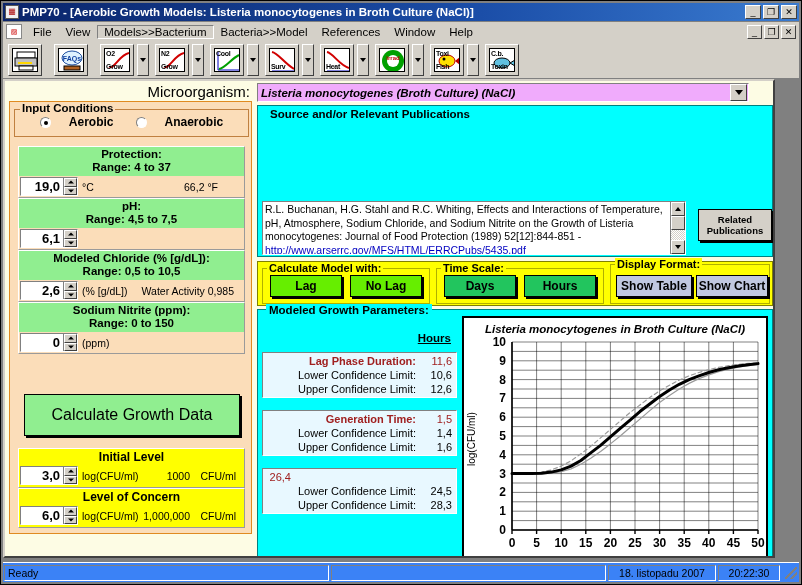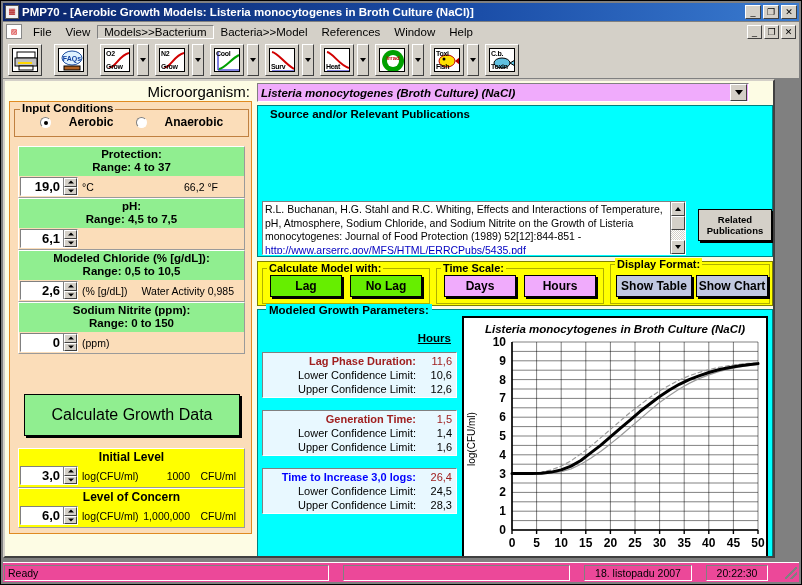--- a/index.html
+++ b/index.html
@@ -318,21 +318,21 @@
     background: #ffff00; padding: 0 2px; color: #000; top: -7px; left: 4px;
     white-space: nowrap;
   }
   .btn3d {
     position: absolute; border: 1px solid #000; box-shadow: 2px 2px 0 #000;
     font-size: 12px; font-weight: bold; color: #000;
     display: flex; align-items: center; justify-content: center;
     cursor: default; white-space: nowrap;
   }
   .btn-green { background: #66ee00; }
-  .btn-blue  { background: #f0abfc; }
+  .btn-blue  { background: #22c55e; }
   .btn-gray  { background: #c0c8e0; }
 
   .mgp {
     position: absolute; left: 252px; top: 228px; width: 516px; height: 294px;
     background: #00ffff; border: 1px solid #008080;
   }
   .mgp-hours {
     position: absolute; right: 0px; top: 22px; width: 195px;
     text-align: right; font-size: 11.5px; font-weight: bold;
     text-decoration: underline; color: #000; padding-right: 6px;
@@ -372,23 +372,23 @@
 
   
   .gutter {
     position: absolute; right: 0; top: 0; width: 24px; bottom: 0;
     background: #808080;
   }
 
   
   .statusbar {
     position: absolute; left: 2px; right: 2px; bottom: 2px; height: 20px;
-    background: #ec4899;
+    background: #3b82f6;
     border-top: 1px solid #fff;
-    display: flex; align-items: center; padding: 2px 1px; gap: 12px;
+    display: flex; align-items: center; padding: 2px 1px;
   }
   .spane {
     height: 16px; border: 1px solid;
     border-color: #808080 #fff #fff #808080;
     font-size: 10.5px; color: #000; line-height: 14px;
     padding: 0 3px; margin-right: 2px; white-space: nowrap;
   }
   .spane.p1 { width: 325px; }
   .spane.p2 { flex: 1; }
   .spane.p3 { width: 108px; text-align: center; }
@@ -750,21 +750,20 @@
             <span class="num">1,4</span>
           </div>
           <div class="prow">
             <span class="lab">Upper Confidence Limit:</span>
             <span class="num">1,6</span>
           </div>
         </div>
 
         <div class="pgroup" style="top:158px;">
           <div class="prow hdr">
-            <span class="lab" style="color:#0000ff;">Time to Increase 3,0 logs:</span>
             <span class="num" style="color:#a02020;">26,4</span>
           </div>
           <div class="prow">
             <span class="lab">Lower Confidence Limit:</span>
             <span class="num">24,5</span>
           </div>
           <div class="prow">
             <span class="lab">Upper Confidence Limit:</span>
             <span class="num">28,3</span>
           </div>

